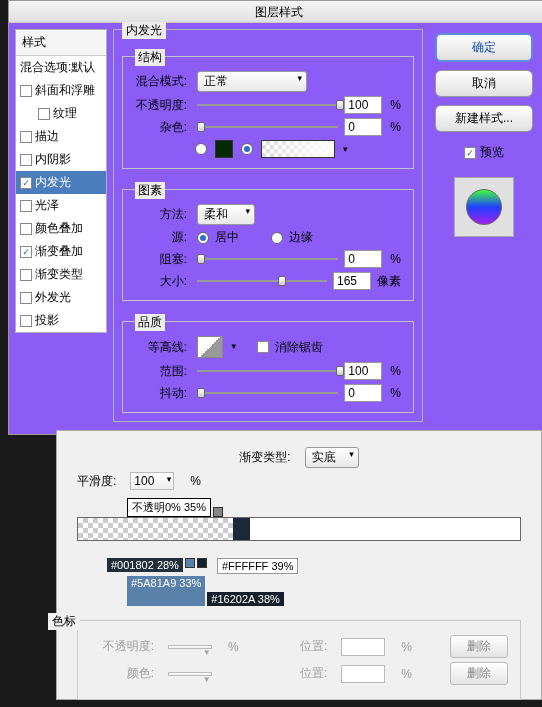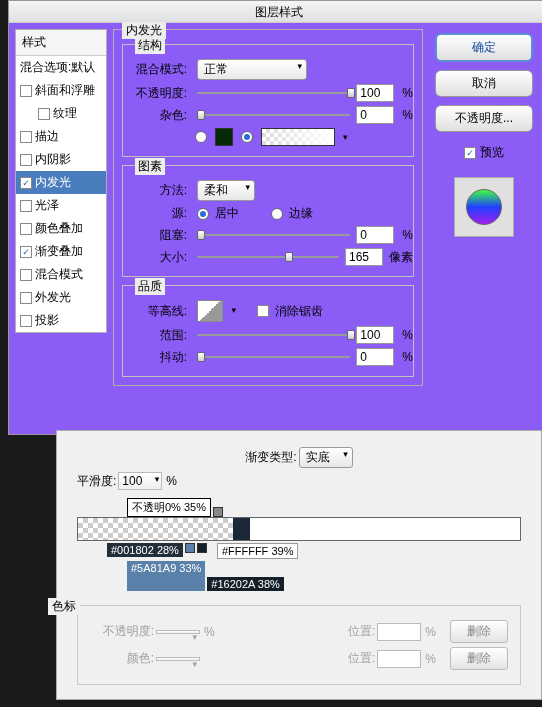--- a/index.html
+++ b/index.html
@@ -11,21 +11,21 @@
 .styles-header { padding: 4px 6px; border-bottom: 1px solid #ccc; background: #f5f5f5; }
 .style-row { padding: 3px 4px; display: flex; align-items: center; gap: 3px; cursor: default; white-space: nowrap; }
 .style-row.selected { background: #4a7dbd; color: #fff; }
 .style-row.indent { padding-left: 22px; }
 .chk { width: 12px; height: 12px; border: 1px solid #888; background: #fff; display: inline-flex; align-items: center; justify-content: center; font-size: 9px; color: #1a5fb4; }
 .chk.checked::after { content: "✓"; }
 .center-panel { width: 310px; }
 .group { border: 1px solid #b0b0b0; margin-bottom: 4px; padding: 6px 8px 8px 8px; position: relative; }
 .group-title { position: absolute; top: -8px; left: 8px; background: #ededed; padding: 0 4px; }
 .inner-title { font-weight: normal; position: absolute; top: -8px; left: 12px; background: #ededed; padding: 0 3px; }
-.fieldset { border: 1px solid #c0c0c0; padding: 10px 0 6px 8px; margin-top: 8px; position: relative; }
+.fieldset { border: 1px solid #c0c0c0; padding: 10px 12px 6px 8px; margin-top: 20px; position: relative; }
 .row { display: flex; align-items: center; margin: 4px 0; gap: 6px; }
 .lbl { width: 60px; text-align: right; padding-right: 4px; }
 .select { background: linear-gradient(#fff,#e8e8e8); border: 1px solid #999; border-radius: 3px; padding: 1px 18px 1px 6px; position: relative; }
 .select::after { content: "▾"; position: absolute; right: 4px; font-size: 9px; }
 .slider { flex: 1; height: 14px; position: relative; }
 .slider-track { position: absolute; top: 6px; left: 0; right: 0; height: 2px; background: #999; }
 .slider-thumb { position: absolute; top: 2px; width: 8px; height: 10px; background: linear-gradient(#fff,#ccc); border: 1px solid #666; border-radius: 2px; }
 .num-input { width: 38px; border: 1px solid #999; padding: 1px 3px; background: #fff; }
 .radio { width: 12px; height: 12px; border: 1px solid #666; border-radius: 50%; background: #fff; display: inline-flex; align-items: center; justify-content: center; }
 .radio.checked::after { content: ""; width: 6px; height: 6px; background: #2b6cd4; border-radius: 50%; }
@@ -34,21 +34,21 @@
 .right-panel { width: 110px; display: flex; flex-direction: column; gap: 8px; align-items: center; padding: 4px; }
 .btn { width: 98px; padding: 4px; background: linear-gradient(#fff,#e0e0e0); border: 1px solid #999; border-radius: 6px; text-align: center; cursor: pointer; }
 .btn.primary { border: 2px solid #5a8fd6; color: #104a9e; }
 .preview-area { width: 60px; height: 60px; background: #e0e0e0; border: 1px solid #aaa; margin-top: 4px; display: flex; align-items: center; justify-content: center; }
 .preview-ball { width: 36px; height: 36px; border-radius: 50%; background: linear-gradient(#3eff3e, #2040ff, #a020f0); border: 1px solid #666; }
 .contour { width: 26px; height: 22px; border: 1px solid #888; background: linear-gradient(135deg,#fff 50%,#999 50%); position: relative; }
 .contour::after { content:"▾"; position:absolute; right:-14px; top:4px; font-size:9px; }
 
 
 .grad-dialog { position: absolute; top: 430px; left: 56px; width: 486px; height: 270px; background: #f0f0f0; border: 1px solid #aaa; padding: 12px 20px; }
-.grad-row { display: flex; align-items: center; gap: 2px; margin: 4px 0; }
+.grad-row { display: flex; align-items: center; gap: 14px; margin: 4px 0; }
 .grad-bar-area { margin: 8px 0; position: relative; }
 .pill { background: #000; color: #fff; font-size: 11px; padding: 1px 4px; }
 .pill.dark { background: #222f3a; }
 .pill.blue { background: #5A81A9; }
 .pill.navy { background: #16202A; margin-top: 16px; }
 .stop-marker { width: 10px; height: 10px; background: #888; border: 1px solid #333; }
 .grad-bar { height: 24px; border: 1px solid #666; display: flex; }
 .grad-bar .left { width: 35%; background: repeating-conic-gradient(#ccc 0 25%, #fff 0 50%) 0 0/10px 10px; }
 .grad-bar .mid { width: 4%; background: #1a2838; }
 .grad-bar .right { flex: 1; background: #fff; }
@@ -101,21 +101,21 @@
             <div class="style-row">
               <span class="chk"></span>
               <span>颜色叠加</span>
             </div>
             <div class="style-row">
               <span class="chk checked"></span>
               <span>渐变叠加</span>
             </div>
             <div class="style-row">
               <span class="chk"></span>
-              <span>混合模式</span>
+              <span>渐变类型</span>
             </div>
             <div class="style-row">
               <span class="chk"></span>
               <span>外发光</span>
             </div>
             <div class="style-row">
               <span class="chk"></span>
               <span>投影</span>
             </div>
           </div>
@@ -220,21 +220,21 @@
             <input class="num-input" value="0" style="">
             <span class="pct">%</span>
           </div>
         </div>
       </div>
     </div>
 
     <div class="right-panel">
       <div class="btn primary">确定</div>
       <div class="btn">取消</div>
-      <div class="btn">不透明度...</div>
+      <div class="btn">新建样式...</div>
       <div class="row" style="gap:4px">
           <span class="chk checked"></span>
           <span>预览</span>
         </div>
       <div class="preview-area">
           <div class="preview-ball"></div>
         </div>
     </div>
   </div>
 </div>
@@ -253,21 +253,21 @@
   <div class="grad-bar-area">
     <div style="display:flex; align-items:flex-end; gap:2px; margin-left:50px">
       <span class="pill" style="background:#fff;color:#000;border:1px solid #000">不透明0% 35%</span>
       <span class="stop-marker"></span>
     </div>
     <div class="grad-bar">
       <div class="left"></div>
         <div class="mid"></div>
         <div class="right"></div>
     </div>
-    <div style="display:flex; align-items:flex-start; gap:2px; margin-left:30px; margin-top:2px; flex-wrap:wrap">
+    <div style="display:flex; align-items:flex-start; gap:2px; margin-left:30px; margin-top:17px; flex-wrap:wrap">
       <span class="pill dark">#001802 28%</span>
       <span class="stop-marker" style="background:#5A81A9"></span>
       <span class="stop-marker" style="background:#16202A"></span>
       <span style="width:6px"></span>
       <span class="pill" style="background:#fff;color:#000;border:1px solid #999">#FFFFFF 39%</span>
     </div>
     <div style="display:flex; gap:2px; margin-left:50px; margin-top:2px">
       <span class="pill blue">#5A81A9 33%</span>
       <span class="pill navy">#16202A 38%</span>
     </div>

